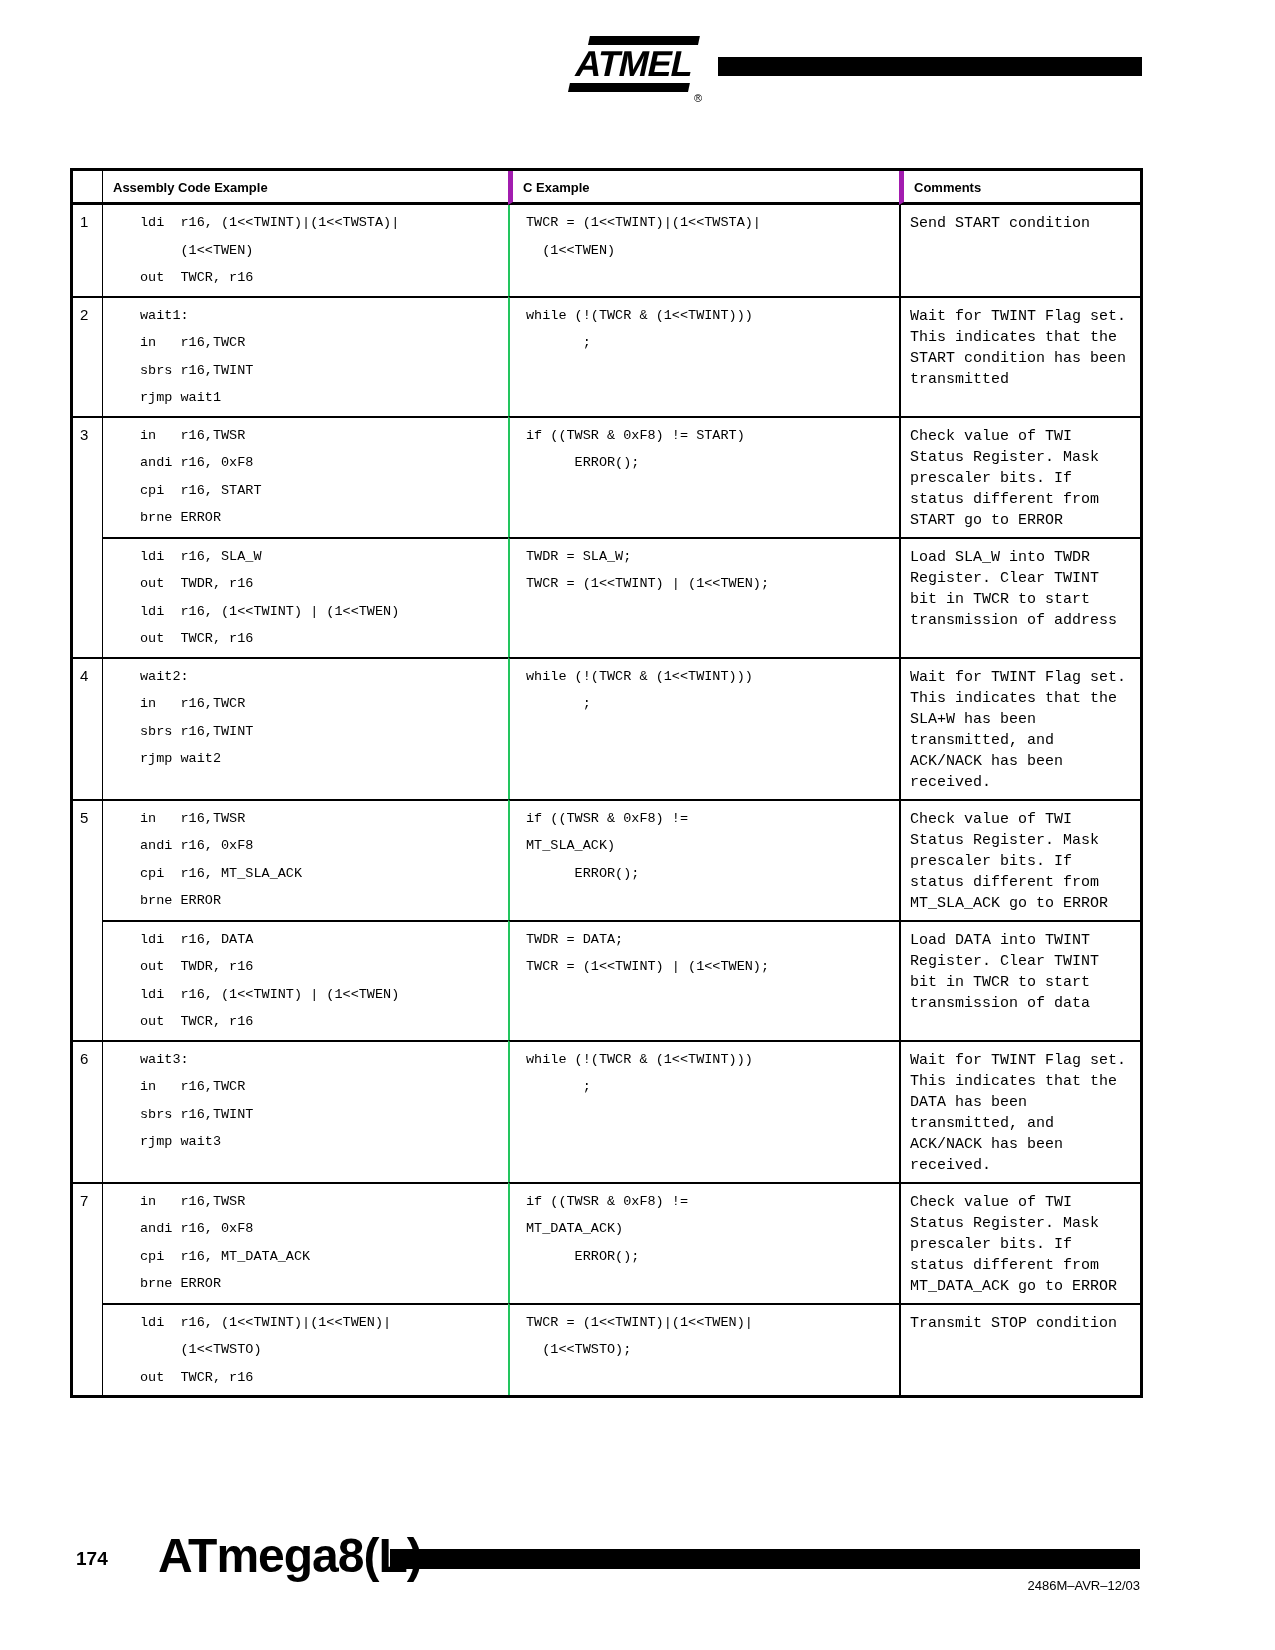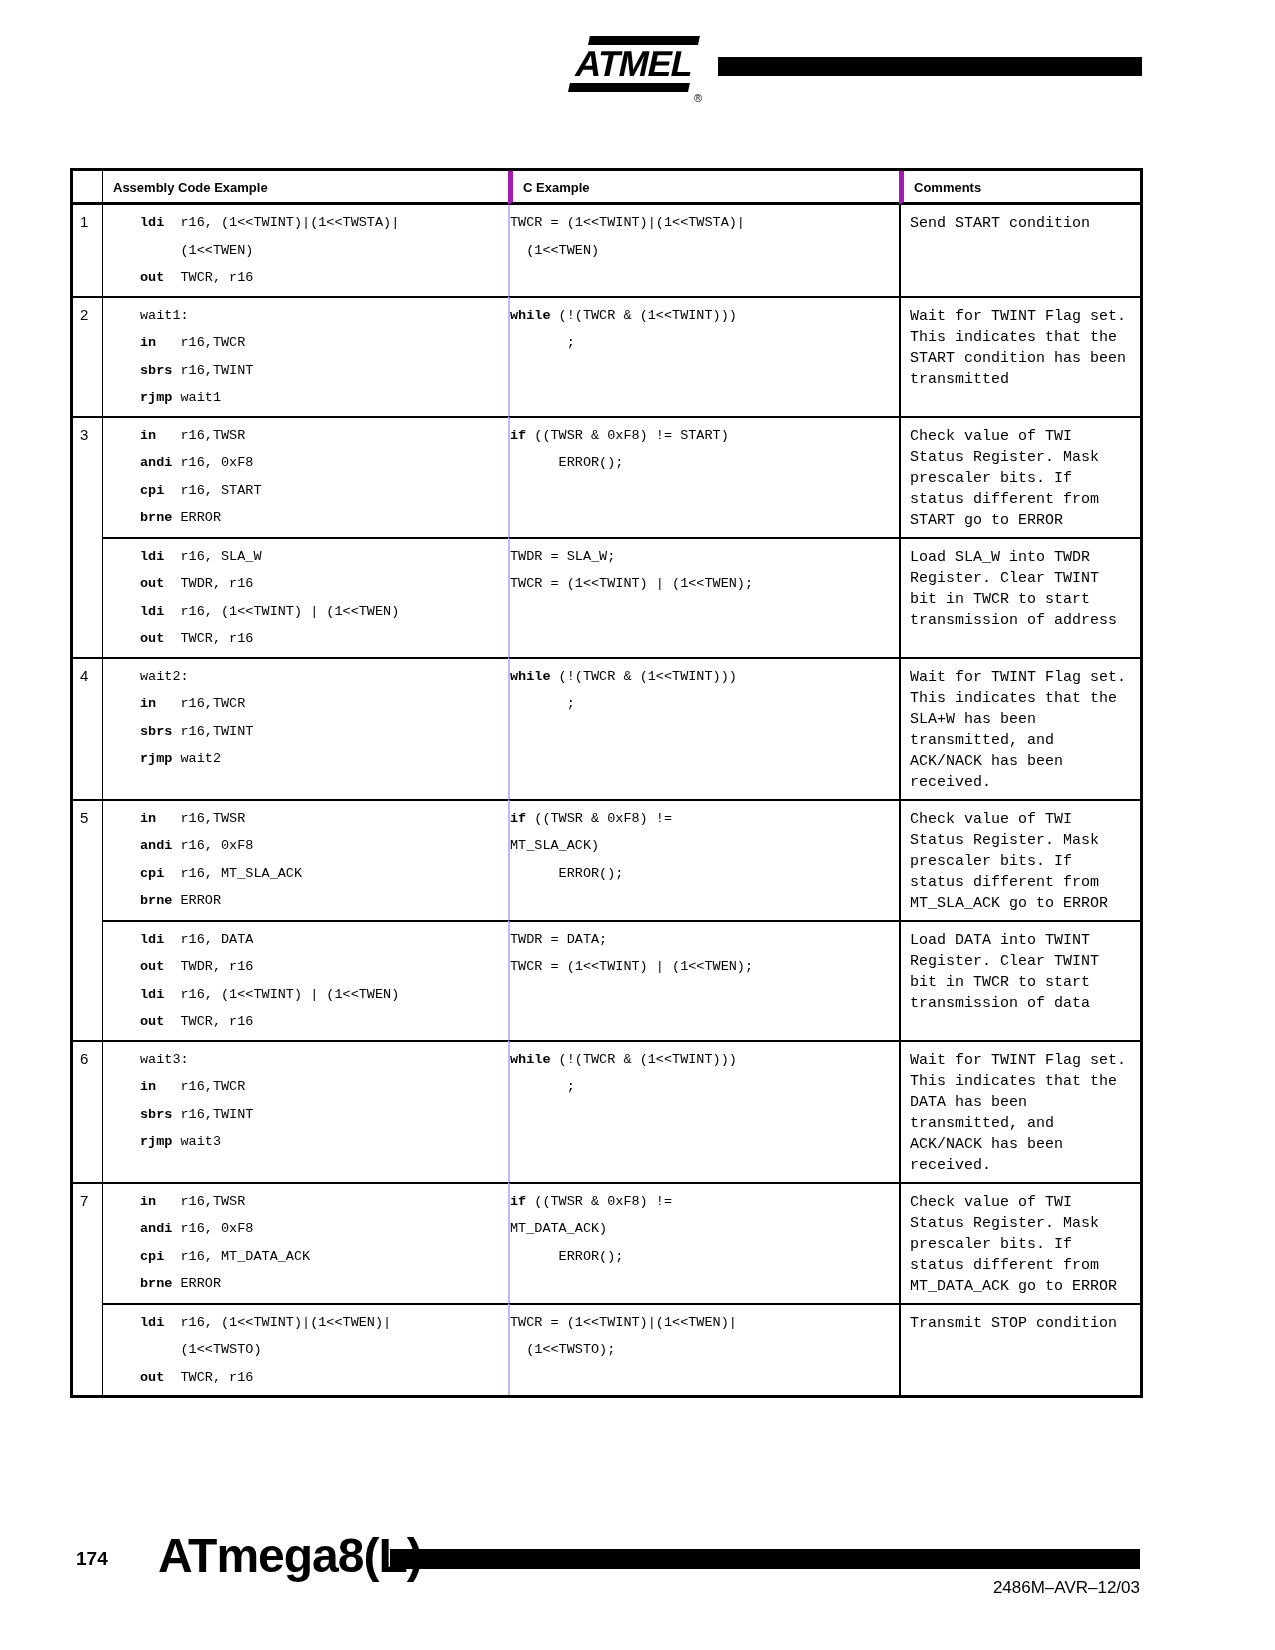--- a/index.html
+++ b/index.html
@@ -24,30 +24,30 @@
   th.num-col{border-right:1px solid #000;padding:0;}
   th.c-col,th.cm-col{border-left:5px solid #a21caf;}
   td{vertical-align:top;}
   tbody td{border-top:2px solid #000;}
   tbody tr:first-child td{border-top:0;}
   tbody tr.sub td.num{border-top:0;}
   td.num{border-right:1px solid #000;font-size:15px;padding:8px 0 0 7px;}
   td.code{font-family:"Liberation Mono","DejaVu Sans Mono",monospace;
           font-size:13.5px;line-height:27.5px;white-space:pre;padding:4px 2px 4px 0;}
   td.asm{padding-left:37px;}
-  td.c{border-left:2px solid #c4b5fd;padding-left:0;}
+  td.c{border-left:2px solid #22c55e;padding-left:16px;}
   td.comment{border-left:2px solid #000;font-size:15px;line-height:21px;
              padding:8px 6px 6px 9px;font-family:Liberation Mono, monospace;}
-  td.code b{font-weight:bold;}
+  td.code b{font-weight:normal;}
 
   
   .page-number{position:absolute;left:76px;top:1548px;font-size:19px;font-weight:bold;}
   .device-name{position:absolute;left:158px;top:1528px;font-size:48px;font-weight:bold;letter-spacing:-1px;}
   .footer-rule{position:absolute;left:390px;top:1549px;width:750px;height:20px;background:#000;}
-  .doc-id{position:absolute;right:135px;top:1578px;font-size:17px;}
+  .doc-id{position:absolute;right:135px;top:1578px;font-size:13px;}
 </style>
 </head>
 <body>
 
 <div class="page">
 
   <div class="logo">
     <div class="logo-inner">
       <div class="logo-bar top"></div>
       <div class="logo-word">ATMEL</div>

